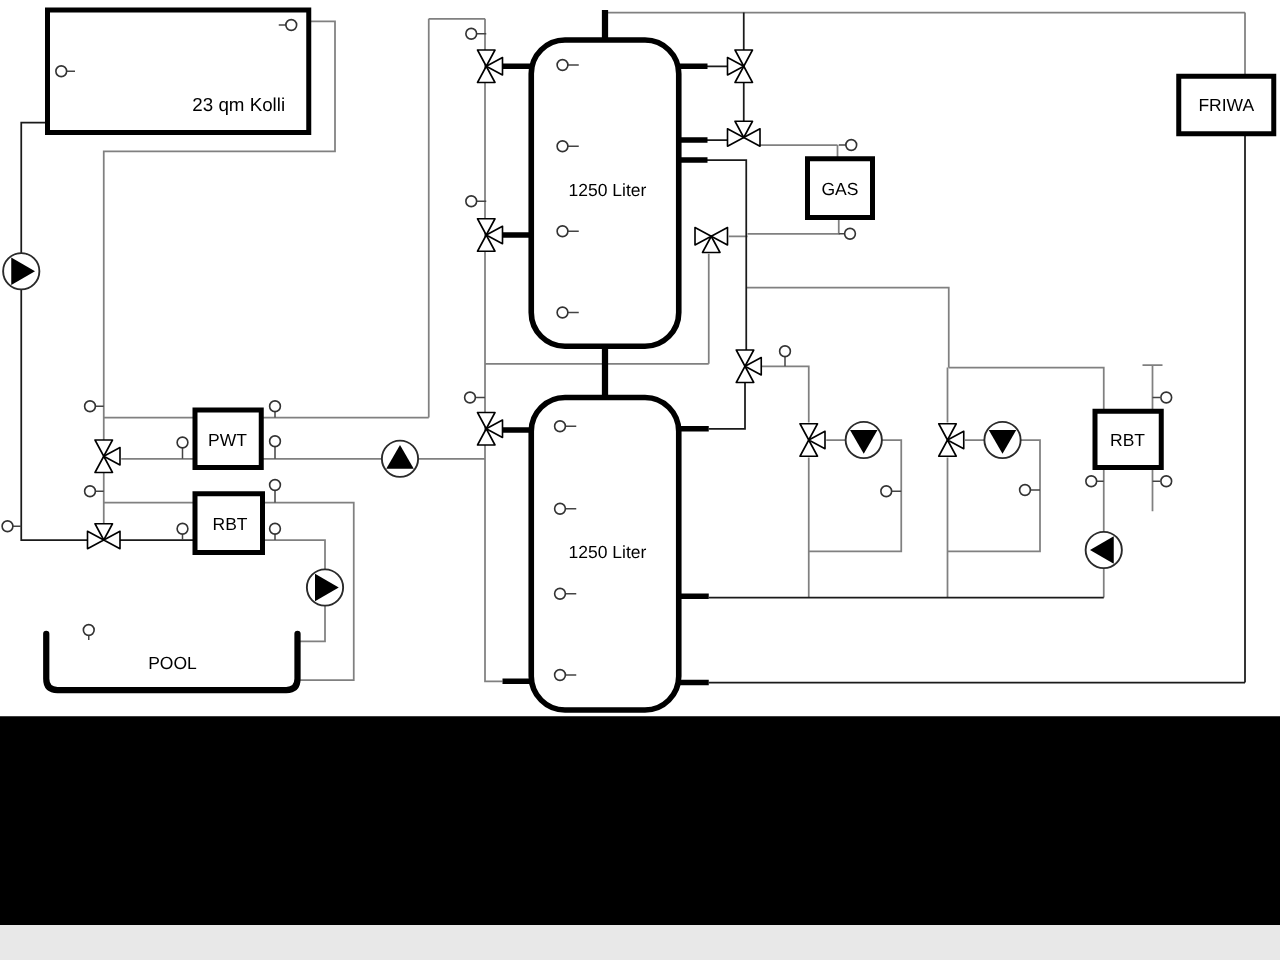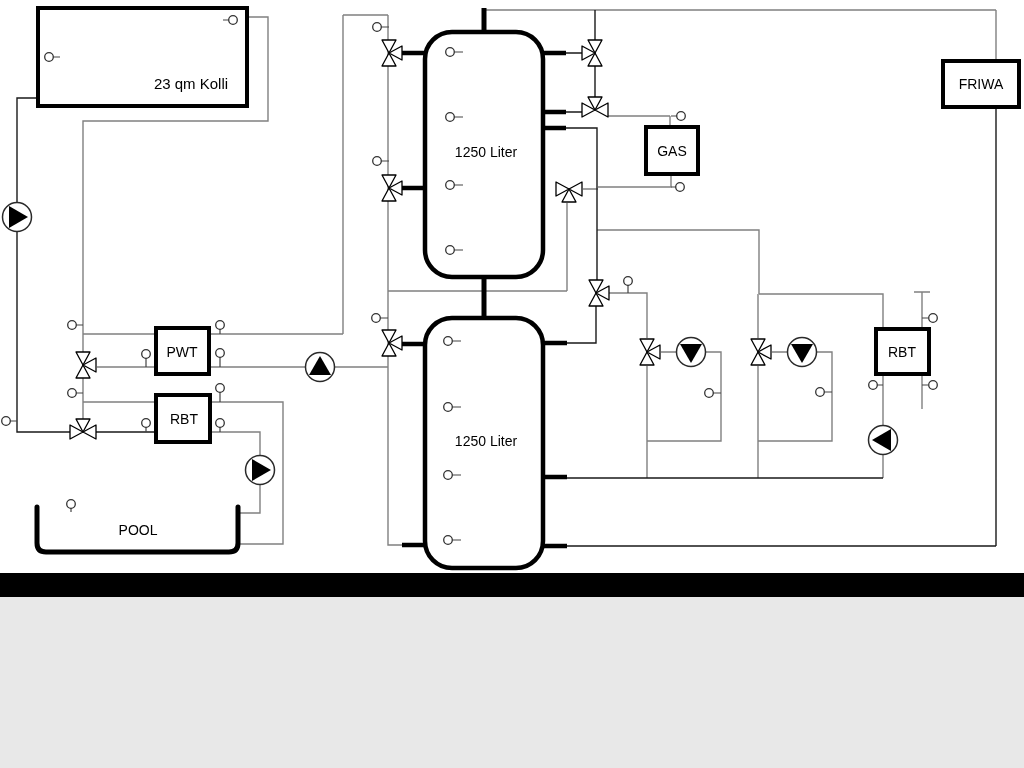--- a/index.html
+++ b/index.html
@@ -1,16 +1,16 @@
 <!DOCTYPE html>
 <html style="--pipe-gray: #808080; --pipe-black: #1a1a1a; --background: #ffffff; --footer-band: #000000;"><head>
 <meta charset="utf-8">
 <style>
   html,body{margin:0;padding:0;background:#e8e8e8;}
-  .stage{width:1024px;height:597px;background:var(--background,#fff);position:relative;overflow:hidden;text-decoration:underline;}
+  .stage{width:1024px;height:740px;background:var(--background,#fff);position:relative;overflow:hidden;text-decoration:underline;}
   svg{display:block;}
   .pg{stroke:var(--pipe-gray,#808080);stroke-width:1.4;fill:none;}
   .pb{stroke:var(--pipe-black,#1a1a1a);stroke-width:1.4;fill:none;}
   .stub{stroke:#000;stroke-width:4.5;fill:none;}
   .mainpipe{stroke:#000;stroke-width:5;fill:none;}
   .sstub{stroke:#444;stroke-width:1.2;fill:none;}
   .box{fill:#fff;stroke:#000;stroke-width:4;}
   .tank{fill:#fff;stroke:#000;stroke-width:4.5;}
   .pool{fill:none;stroke:#000;stroke-width:5;stroke-linecap:round;}
   .lbl{font-family:"Liberation Sans",sans-serif;font-size:14px;fill:#000;text-anchor:middle;}

